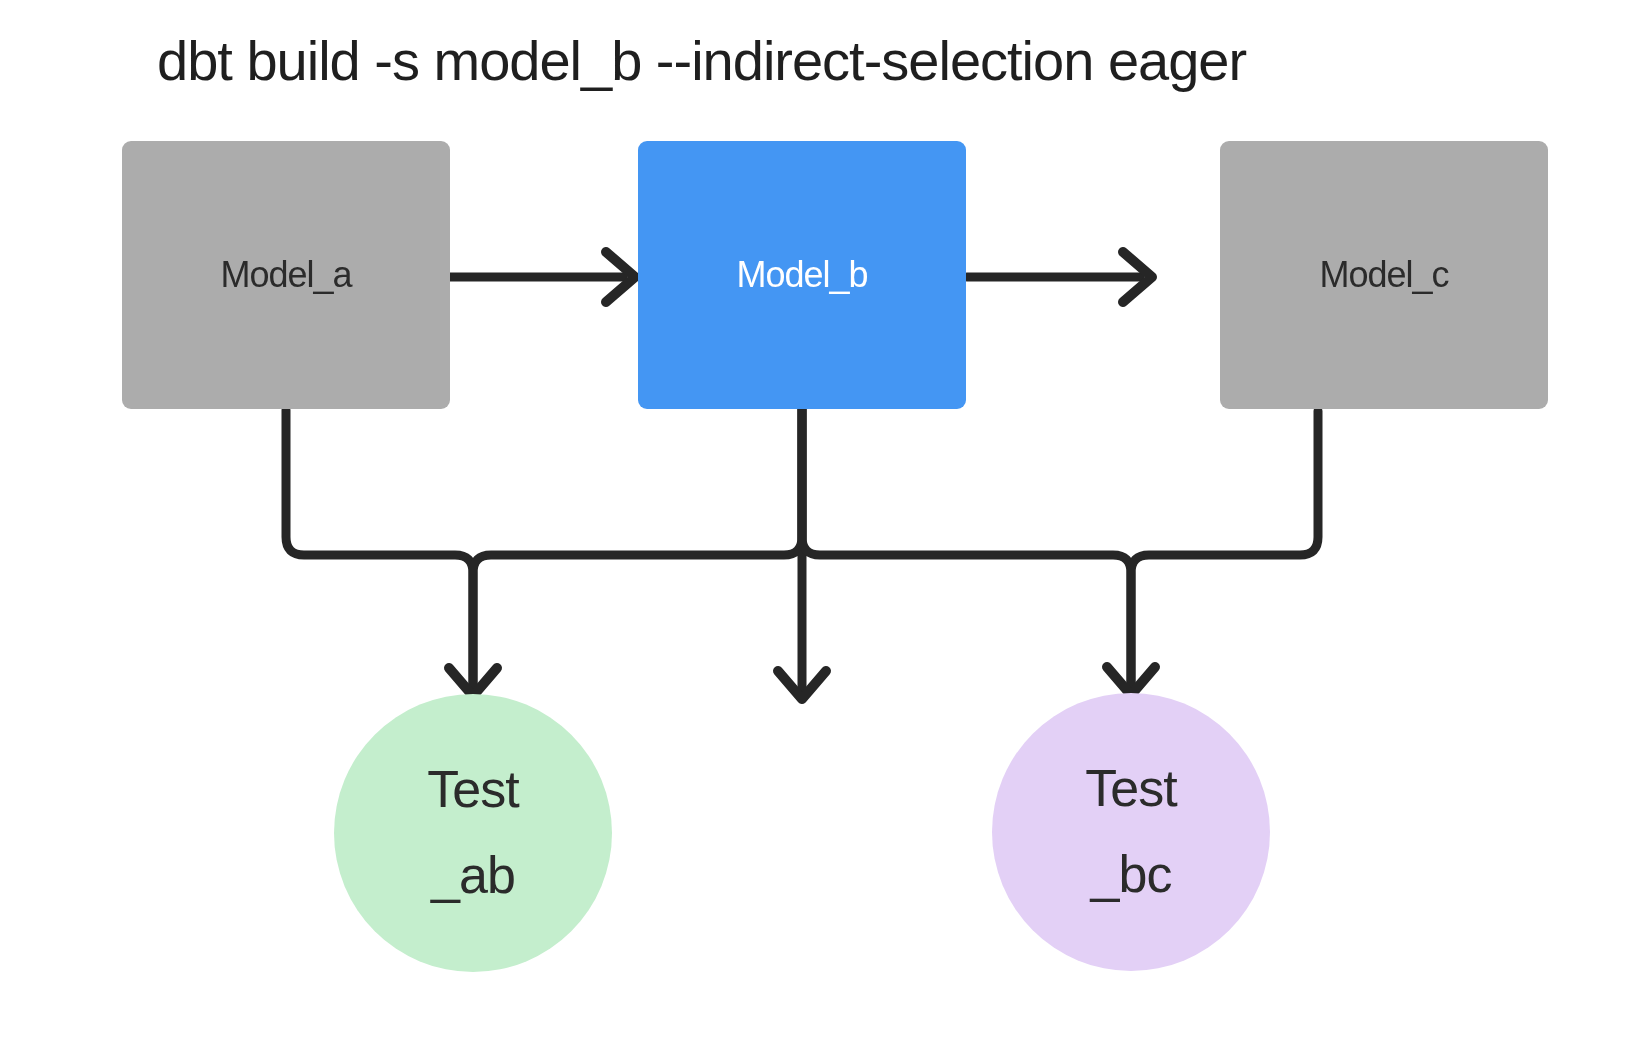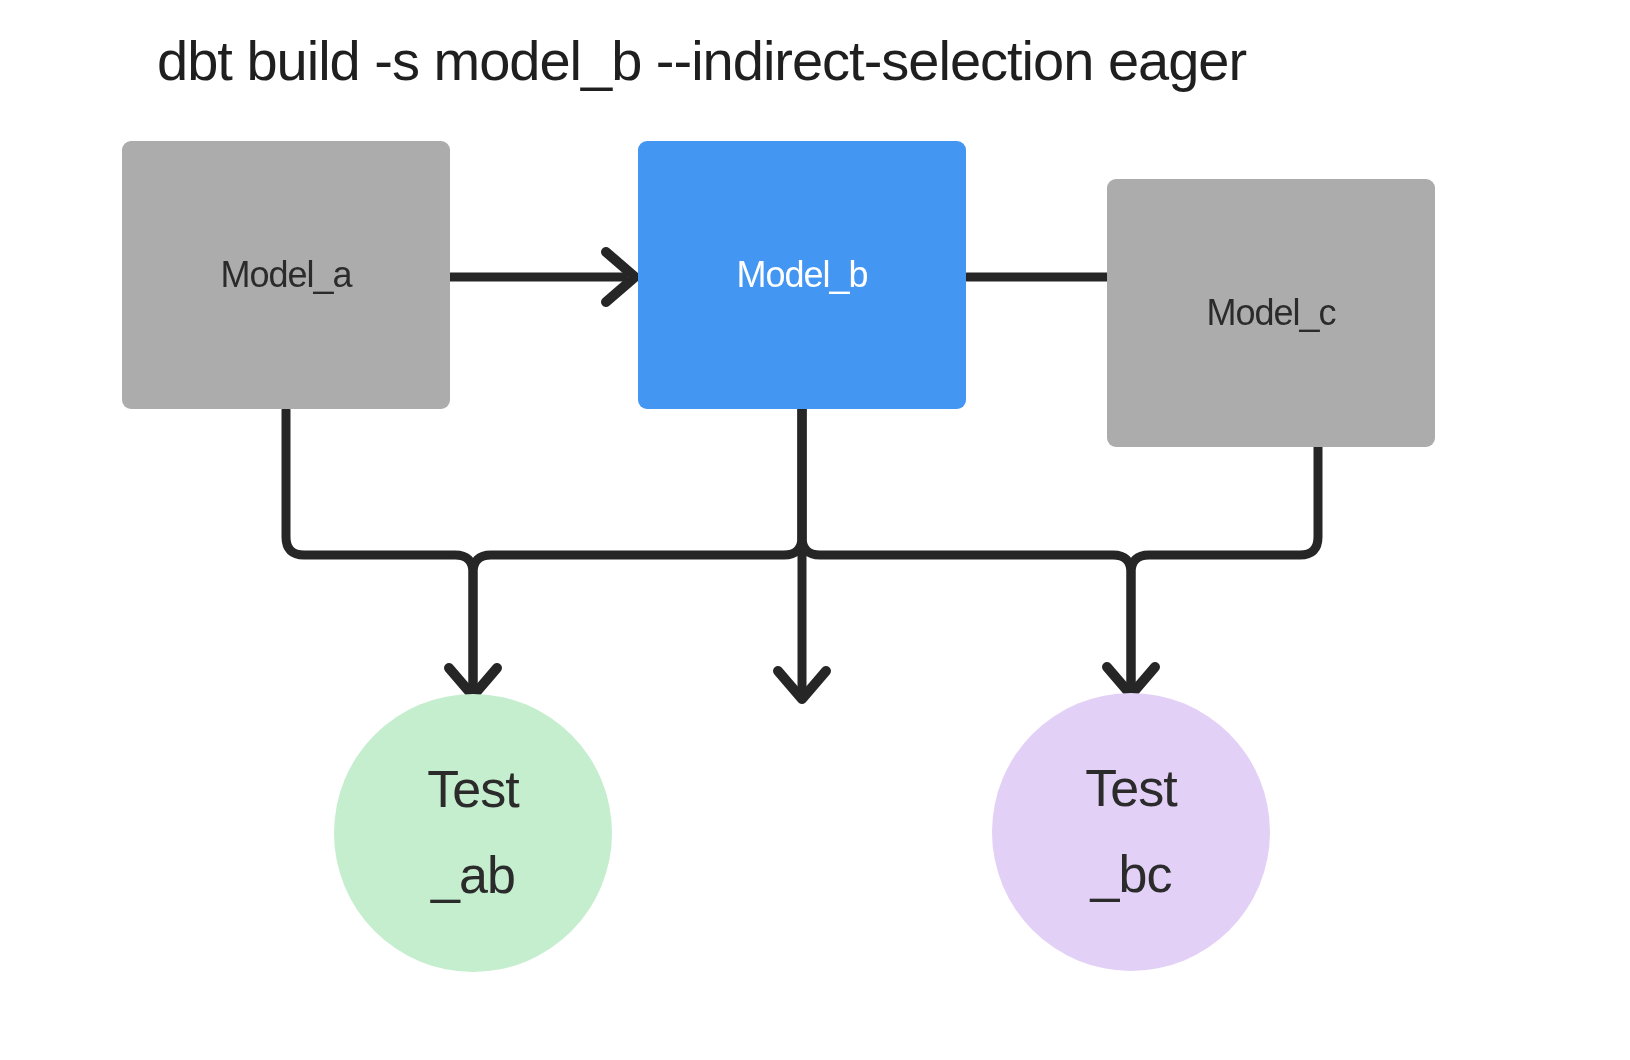--- a/index.html
+++ b/index.html
@@ -68,21 +68,21 @@
     height: 278px;
     border-radius: 50%;
     font-size: 52px;
     line-height: 1.65;
   }
   .node .label {
     white-space: pre-line;
   }
   .node-a { left: 122px; }
   .node-b { left: 638px; }
-  .node-c { left: 1107px; margin-top: 38px; }
+  .node-c { left: 1220px; }
   .node-ab { left: 334px; top: 694px; background: var(--test-ab-fill, #c4eecd); }
   .node-tb { left: 663px; top: 698px; background: var(--test-b-fill, #f8e7a3); }
   .node-bc { left: 992px; top: 693px; background: var(--test-bc-fill, #e3d0f6); }
 </style>
 </head>
 <body>
 
 <div class="canvas">
 
   <div class="title">dbt build -s model_b --indirect-selection eager</div>

